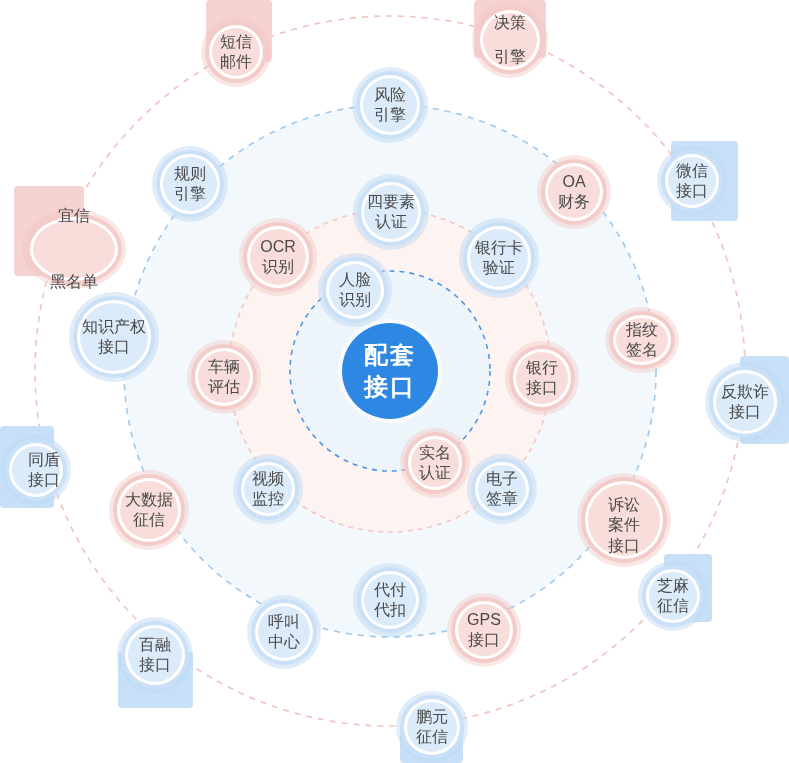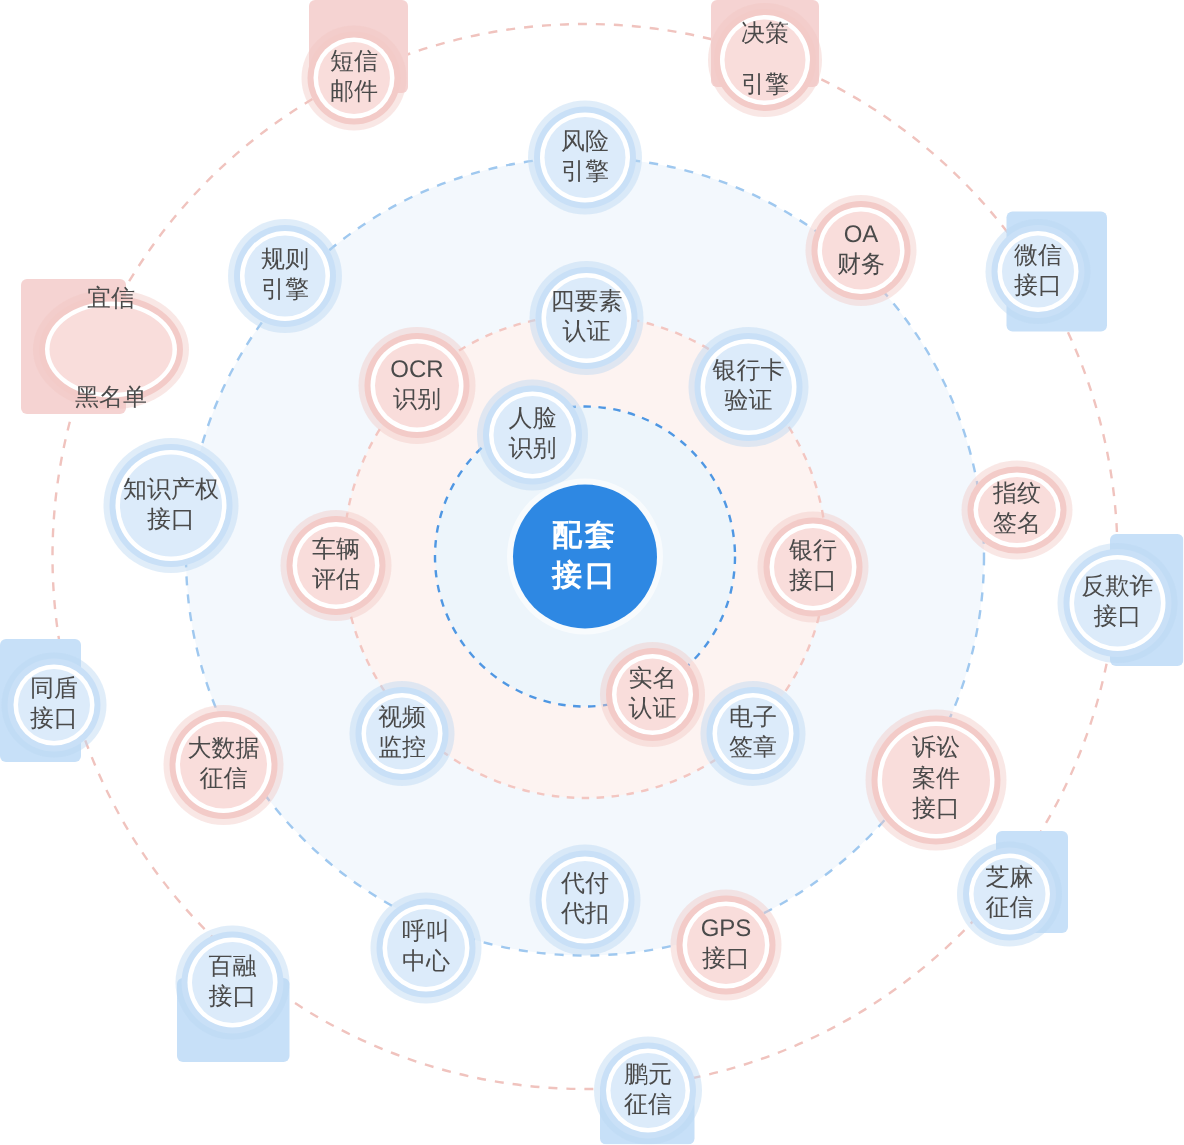--- a/index.html
+++ b/index.html
@@ -24,21 +24,21 @@
     box-shadow:0 0 0 3px #ffffff,0 0 0 7px #c9e0f7,0 0 0 11px rgba(186,214,242,0.45);
   }
   .bubble.pink{
     background:#f9dddb;
     box-shadow:0 0 0 3px #ffffff,0 0 0 7px #f3cbc8,0 0 0 11px rgba(240,198,194,0.42);
   }
   .center-bubble{
     position:absolute;z-index:3;left:342px;top:323px;width:96px;height:96px;
     border-radius:50%;background:#2e88e3;
     display:flex;flex-direction:column;align-items:center;justify-content:center;
-    color:#ffffff;font-size:20px;font-weight:bold;line-height:1.35;letter-spacing:2px;
+    color:#ffffff;font-size:24px;font-weight:bold;line-height:1.35;letter-spacing:2px;
     box-shadow:0 0 0 4px rgba(255,255,255,0.6);
   }
 </style>
 </head>
 <body>
 
 <div id="stage">
   <svg id="rings" width="789" height="763" viewBox="0 0 789 763">
       <circle cx="390" cy="371" r="355" fill="none" stroke="#f0c3be" stroke-width="1.6" stroke-dasharray="6 6"></circle>
       <circle cx="390" cy="371" r="266" fill="#f3f8fd" stroke="#9fc8ef" stroke-width="1.6" stroke-dasharray="6 6"></circle>
@@ -61,29 +61,29 @@
         <span>邮件</span>
       </div>
       <div class="bubble pink" style="left: 483px; top: 13px; width: 54px; height: 54px; justify-content: space-between;">
         <span>决策</span>
         <span>引擎</span>
       </div>
       <div class="bubble blue" style="left: 668px; top: 157px; width: 48px; height: 48px;">
         <span>微信</span>
         <span>接口</span>
       </div>
-      <div class="bubble pink" style="left: 33px; top: 204px; width: 82px; height: 58px; gap: 45px;">
+      <div class="bubble pink" style="left: 33px; top: 220px; width: 82px; height: 58px; gap: 45px;">
         <span>宜信</span>
         <span>黑名单</span>
       </div>
       <div class="bubble blue" style="left: 716px; top: 373px; width: 58px; height: 58px;">
         <span>反欺诈</span>
         <span>接口</span>
       </div>
-      <div class="bubble blue" style="left: 12px; top: 446px; width: 48px; height: 48px;">
+      <div class="bubble blue" style="left: 12px; top: 446px; width: 48px; height: 48px; align-items: flex-end;">
         <span>同盾</span>
         <span>接口</span>
       </div>
       <div class="bubble blue" style="left: 649px; top: 572px; width: 48px; height: 48px;">
         <span>芝麻</span>
         <span>征信</span>
       </div>
       <div class="bubble blue" style="left: 128px; top: 628px; width: 54px; height: 54px;">
         <span>百融</span>
         <span>接口</span>
@@ -93,33 +93,33 @@
         <span>征信</span>
       </div>
       <div class="bubble blue" style="left: 363px; top: 78px; width: 54px; height: 54px;">
         <span>风险</span>
         <span>引擎</span>
       </div>
       <div class="bubble blue" style="left: 163px; top: 157px; width: 54px; height: 54px;">
         <span>规则</span>
         <span>引擎</span>
       </div>
-      <div class="bubble pink" style="left: 548px; top: 141px; width: 52px; height: 52px;">
+      <div class="bubble pink" style="left: 548px; top: 166px; width: 52px; height: 52px;">
         <span>OA</span>
         <span>财务</span>
       </div>
       <div class="bubble blue" style="left: 80px; top: 303px; width: 68px; height: 68px;">
         <span>知识产权</span>
         <span>接口</span>
       </div>
-      <div class="bubble pink" style="left: 652px; top: 318px; width: 52px; height: 44px;">
+      <div class="bubble pink" style="left: 616px; top: 318px; width: 52px; height: 44px;">
         <span>指纹</span>
         <span>签名</span>
       </div>
-      <div class="bubble pink" style="left: 588px; top: 484px; width: 72px; height: 72px;">
+      <div class="bubble pink" style="left: 588px; top: 484px; width: 72px; height: 72px; justify-content: flex-end;">
         <span>诉讼</span>
         <span>案件</span>
         <span>接口</span>
       </div>
       <div class="bubble pink" style="left: 458px; top: 604px; width: 52px; height: 52px;">
         <span>GPS</span>
         <span>接口</span>
       </div>
       <div class="bubble blue" style="left: 258px; top: 606px; width: 52px; height: 52px; align-items: center;">
         <span>呼叫</span>

